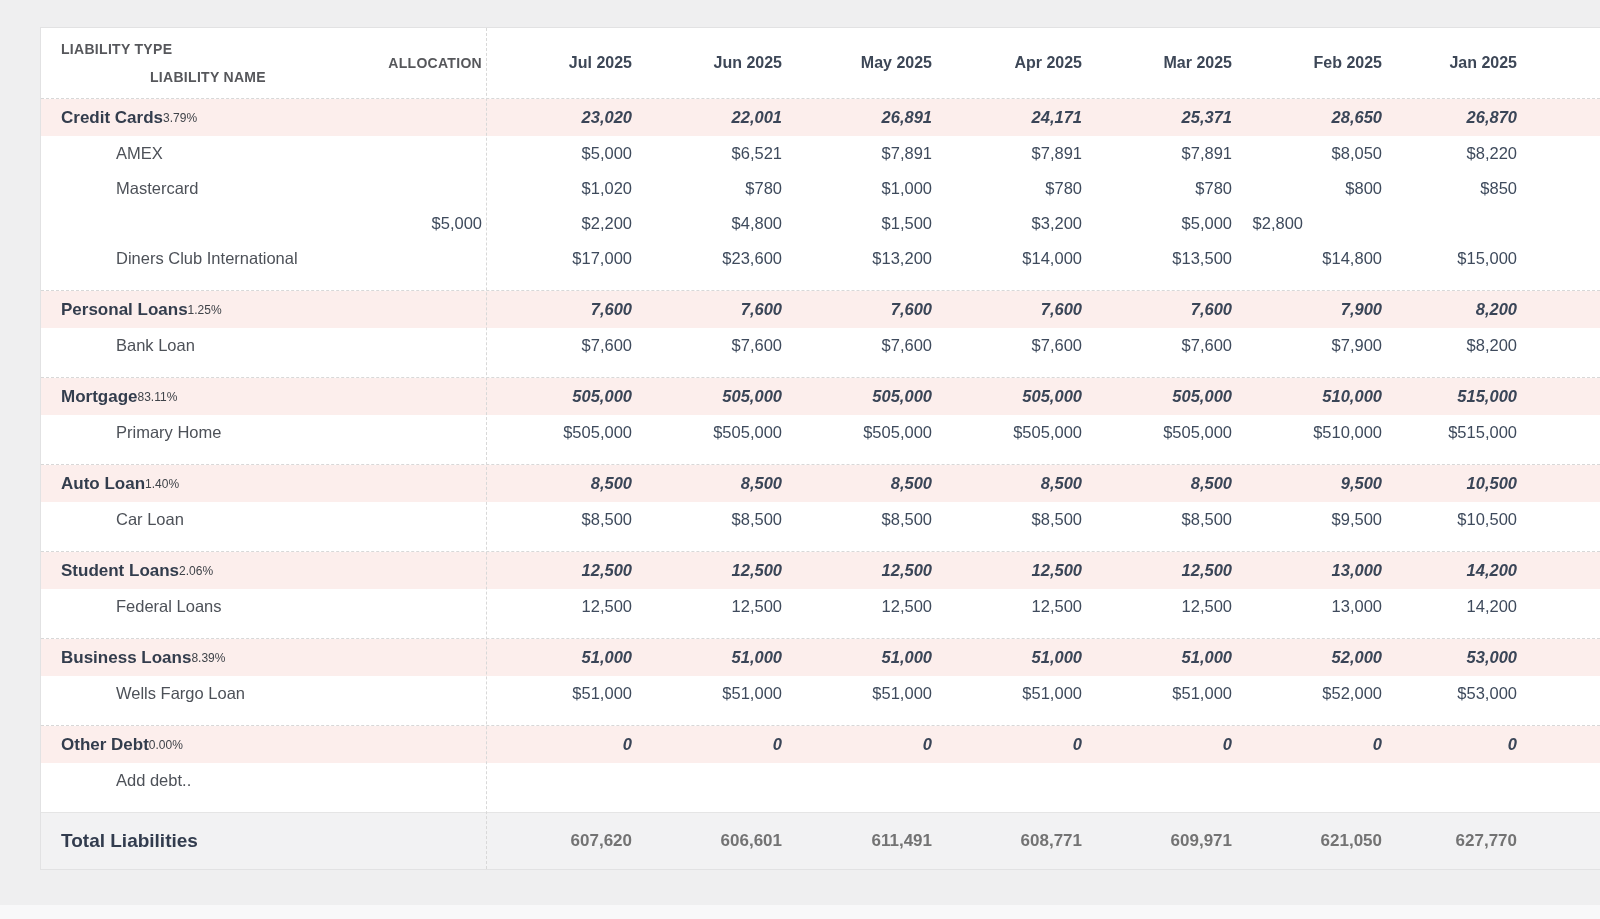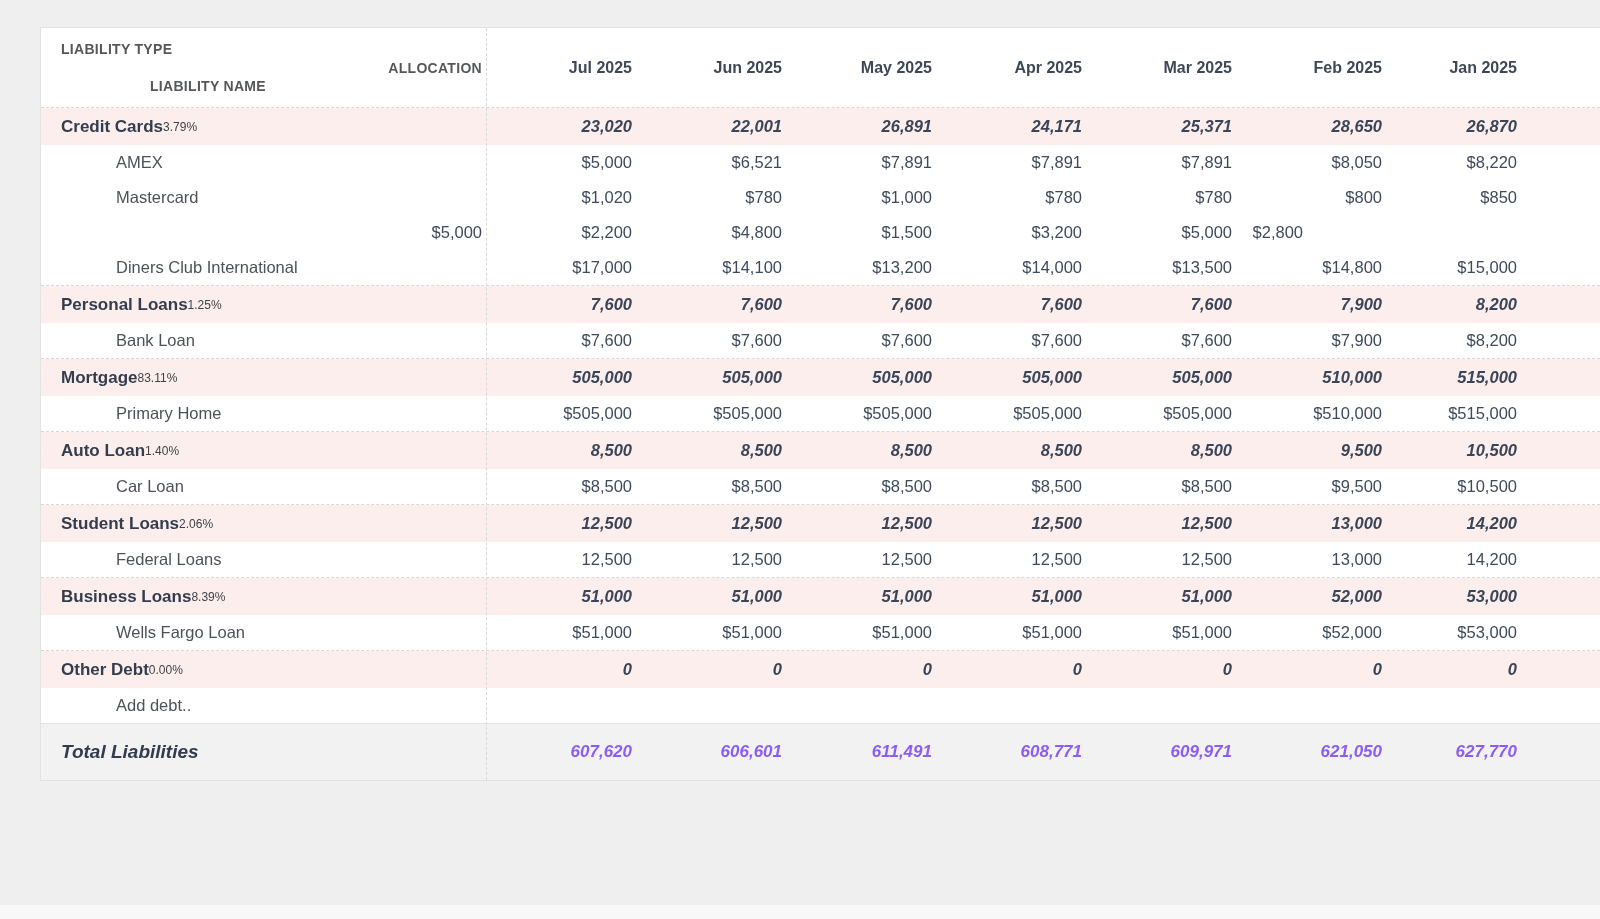--- a/index.html
+++ b/index.html
@@ -23,21 +23,21 @@
     grid-template-columns:445px repeat(6,150px) minmax(0,1fr);
     align-items:center;
   }
   .cell-val{
     text-align:right;padding-right:4px;
     font-size:16.5px;color:#3e4a5c;
     white-space:nowrap;overflow:hidden;
   }
   .cell-val.last{padding-right:83px;}
   
-  .header{height:79px;}
+  .header{height:70px;}
   .header-first{
     position:relative;height:100%;
     display:flex;flex-direction:column;justify-content:space-between;
     padding:13px 0 13px 0;box-sizing:border-box;
   }
   .hdr-label{
     font-size:14px;font-weight:700;color:#56575b;letter-spacing:.3px;
   }
   .hdr-label.l1{padding-left:20px;}
   .hdr-label.l2{padding-left:109px;}
@@ -50,29 +50,29 @@
   
   .group{border-top:1px dashed #d8d8d8;}
   .cat{height:37px;background:#fceeec;}
   .cat-first{
     display:flex;align-items:center;
     padding-left:20px;padding-right:4px;height:100%;box-sizing:border-box;
   }
   .cat-name{font-size:17px;font-weight:700;color:#333d4d;}
   .cat-alloc{font-size:12px;color:#3f4349;}
   .cat .cell-val{font-weight:700;font-style:italic;color:#3a4557;}
-  .items{background:#ffffff;}
+  .items{padding-bottom:14px;background:#ffffff;}
   .item{height:35px;}
   .item-name-cell{padding-left:75px;}
   .item-name{font-size:16.5px;color:#4d5158;}
   
-  .total{height:56px;background:#f2f2f3;border-top:1px solid #e5e5e5;font-style:italic;}
+  .total{height:56px;background:#f2f2f3;border-top:1px solid #e5e5e5;}
   .total-label-cell{padding-left:20px;}
   .total-label{font-size:19px;font-weight:700;color:#323c4e;}
-  .total .cell-val{font-weight:700;font-size:17px;color:#8b5cf6;}
+  .total .cell-val{font-weight:700;font-size:17px;color:#737373;}
   .bottom-strip{
     position:absolute;left:0;right:0;bottom:0;height:14px;background:#f8f8f9;
   }
 </style>
 </head>
 <body>
 
 <div class="table-card">
   <div class="v-divider"></div>
 
@@ -141,21 +141,21 @@
             <div class="cell-val">$3,200</div>
             <div class="cell-val">$5,000</div>
             <div class="cell-val last">$2,800</div>
           </div>
 
   <div class="row item">
     <div class="item-name-cell">
       <span class="item-name">Diners Club International</span>
     </div>
   <div class="cell-val">$17,000</div>
-            <div class="cell-val">$14,100</div>
+            <div class="cell-val">$23,600</div>
             <div class="cell-val">$13,200</div>
             <div class="cell-val">$14,000</div>
             <div class="cell-val">$13,500</div>
             <div class="cell-val">$14,800</div>
             <div class="cell-val last">$15,000</div>
           </div>
 </div>
   </section>
 
   <section class="group">

